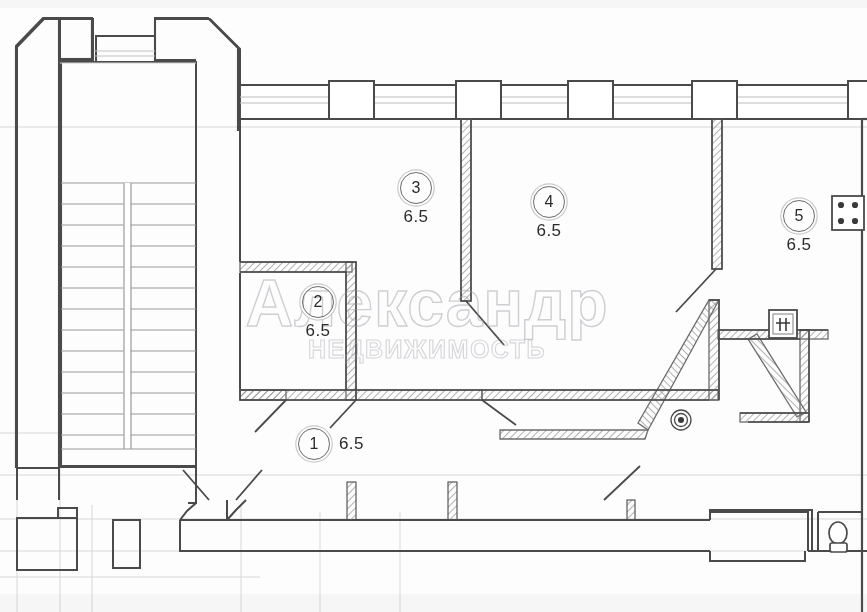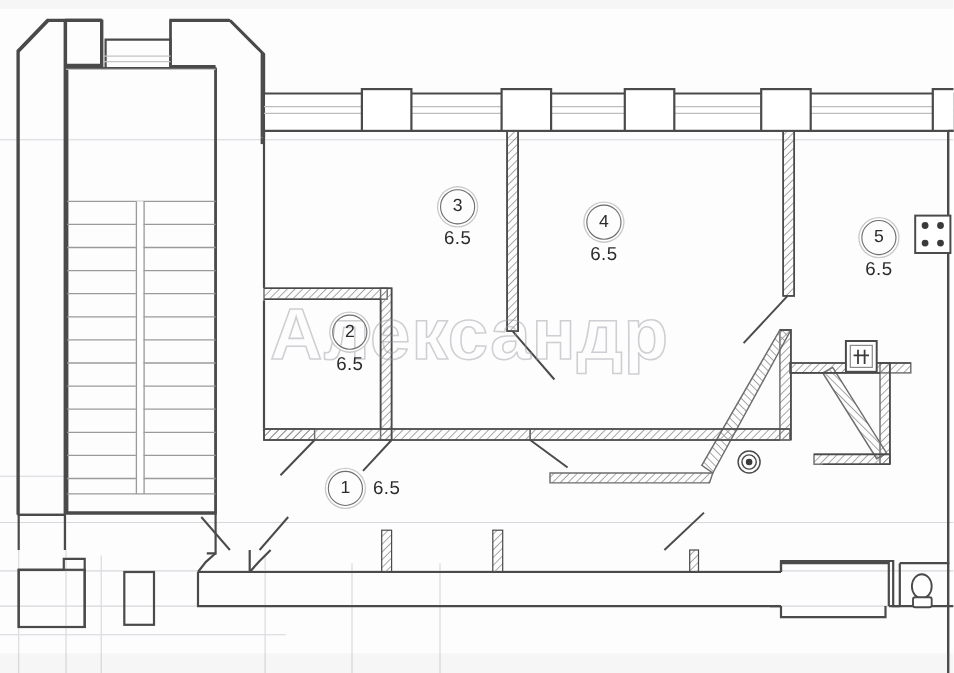--- a/index.html
+++ b/index.html
@@ -339,20 +339,21 @@
     </g>
 
     <g opacity="0.06">
       <rect x="0" y="594" width="867" height="18" fill="#808080"></rect>
       <rect x="0" y="0" width="867" height="8" fill="#808080"></rect>
     </g>
   </svg>
 
   <div id="watermark">
     <div class="wm-main">Александр</div>
+    <div class="wm-sub">НЕДВИЖИМОСТЬ</div>
   </div>
 
   <div id="room-labels">
       <div class="room-label layout-row" style="left: 298px; top: 428px;">
         <div class="room-badge">1</div>
         <div class="room-area">6.5</div>
       </div>
       <div class="room-label layout-stack" style="left: 302px; top: 286px;">
         <div class="room-badge">2</div>
         <div class="room-area">6.5</div>

